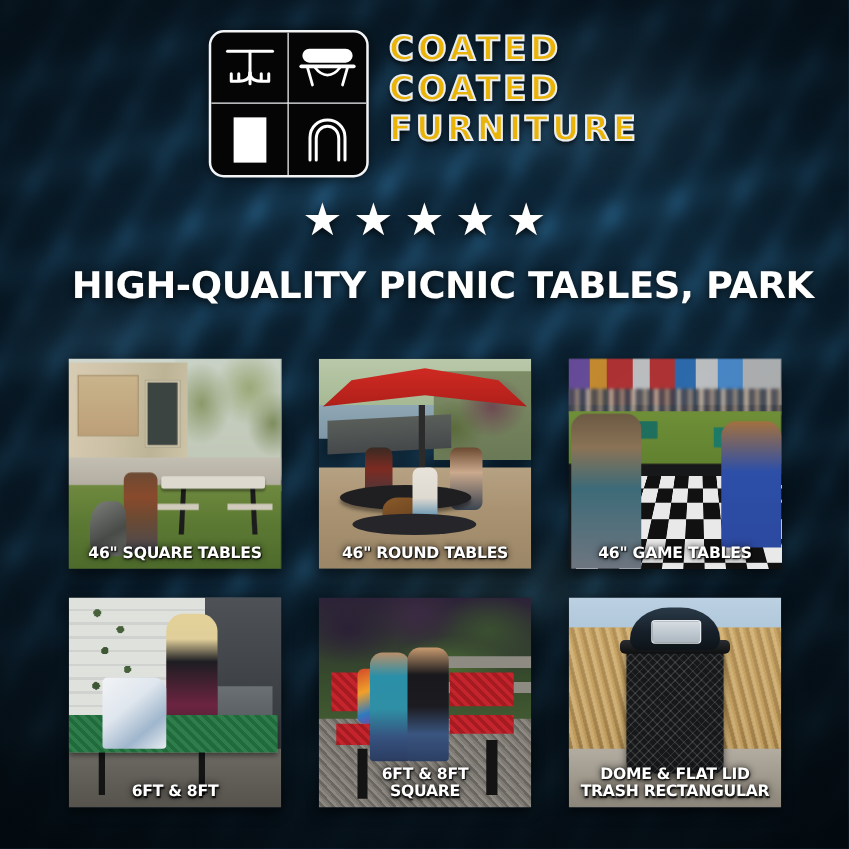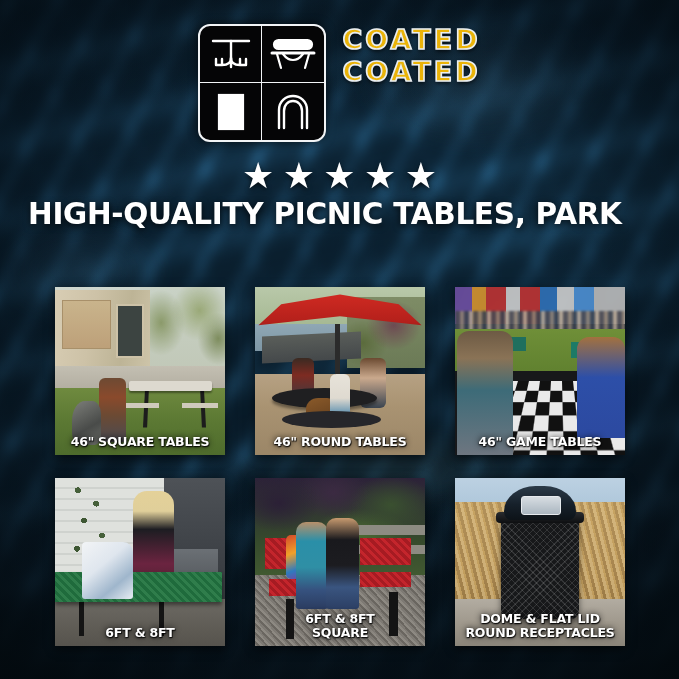--- a/index.html
+++ b/index.html
@@ -151,22 +151,22 @@
     font-size: 36px;
     letter-spacing: 0;
     margin: 0 2px;
     text-shadow: 0 2px 5px rgba(0,0,0,.75);
   }
 
   
   .headline {
     position: absolute;
     left: 28px; right: 28px;
-    top: 198px;
-    text-align: left;
+    top: 212px;
+    text-align: right;
     color: #ffffff;
     font-family: "DejaVu Sans", sans-serif;
     font-weight: bold;
     font-size: 29.5px;
     line-height: 1.12;
     letter-spacing: -0.3px;
     text-shadow: 0 2px 7px rgba(0,0,0,.8);
   }
   .headline .l2 { display: block; }
 
@@ -436,20 +436,21 @@
           <svg width="42" height="40" viewBox="0 0 42 40" fill="none" stroke="#ffffff" stroke-width="2.4" stroke-linecap="round">
             <path d="M7 36 V18 C7 9 14 4 21 4 C28 4 35 9 35 18 V36"></path>
             <path d="M12 36 V19 C12 13 16 9 21 9 C26 9 30 13 30 19 V36"></path>
           </svg>
         </div>
       </div>
 
       <div class="logo-words">
         <div class="logo-word">COATED</div>
         <div class="logo-word">COATED</div>
+        <div class="logo-word">FURNITURE</div>
       </div>
     </div>
 
     <div class="stars">
       <span class="star">★</span>
       <span class="star">★</span>
       <span class="star">★</span>
       <span class="star">★</span>
       <span class="star">★</span>
     </div>
@@ -564,19 +565,19 @@
           <div class="sky t6-sky"></div>
             <div class="t6-grass"></div>
             <div class="t6-path"></div>
           <div class="t6-body"></div>
             <div class="t6-rim"></div>
             <div class="t6-dome"></div>
             <div class="t6-open"></div>
         </div>
         <div class="tile-caption">
           <span class="cl">DOME &amp; FLAT LID</span>
-          <span class="cl">ROUND RECEPTACLES</span>
+          <span class="cl">TRASH RECTANGULAR</span>
         </div>
       </div>
 
     </div>
   </div>
 </div>
 
 </body></html>

